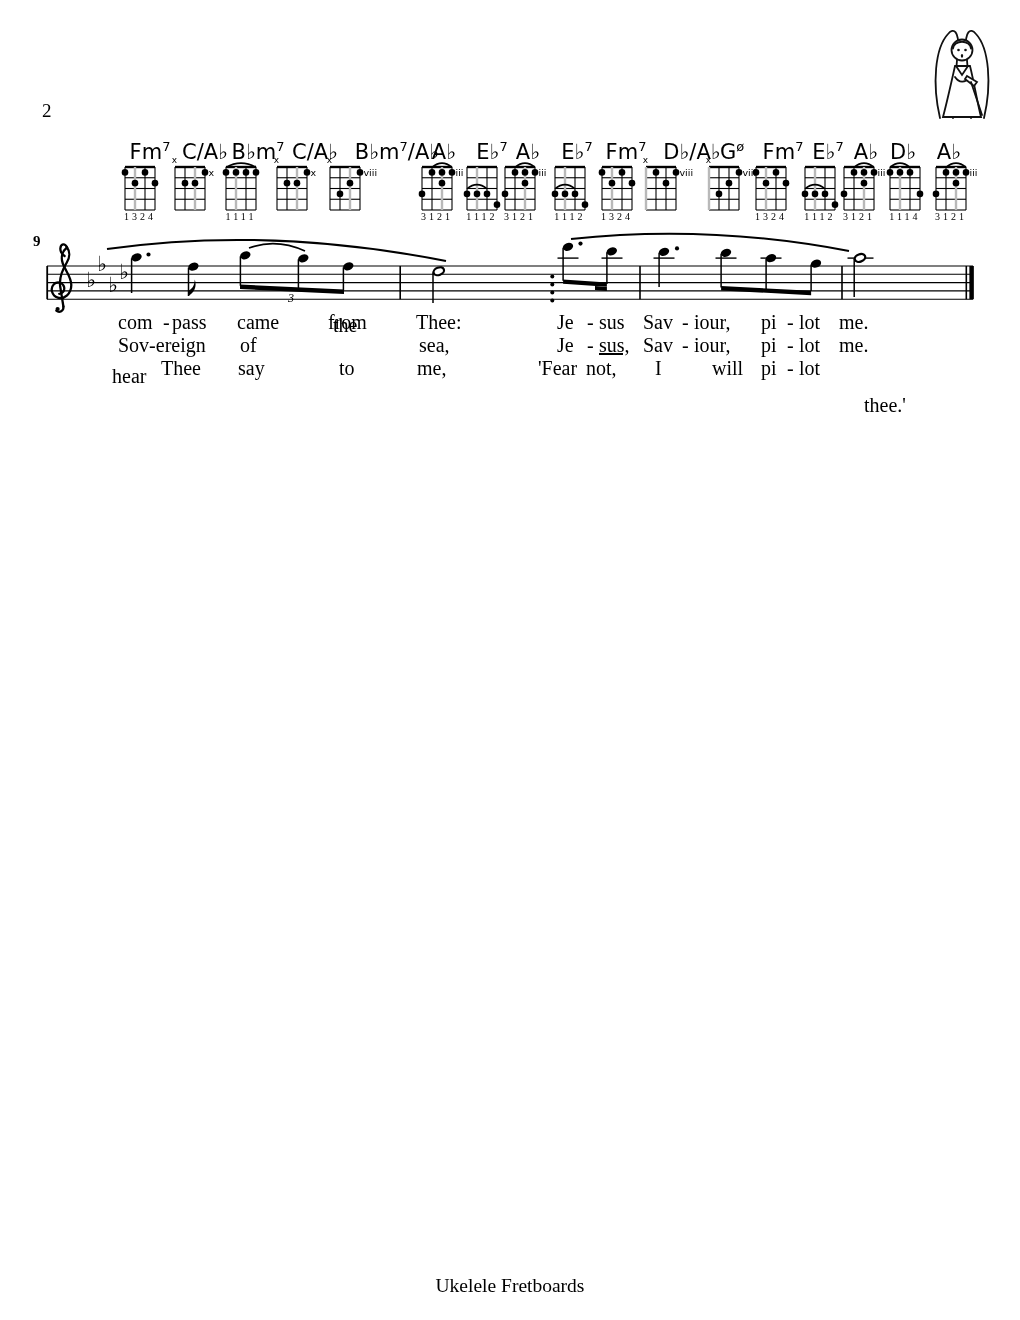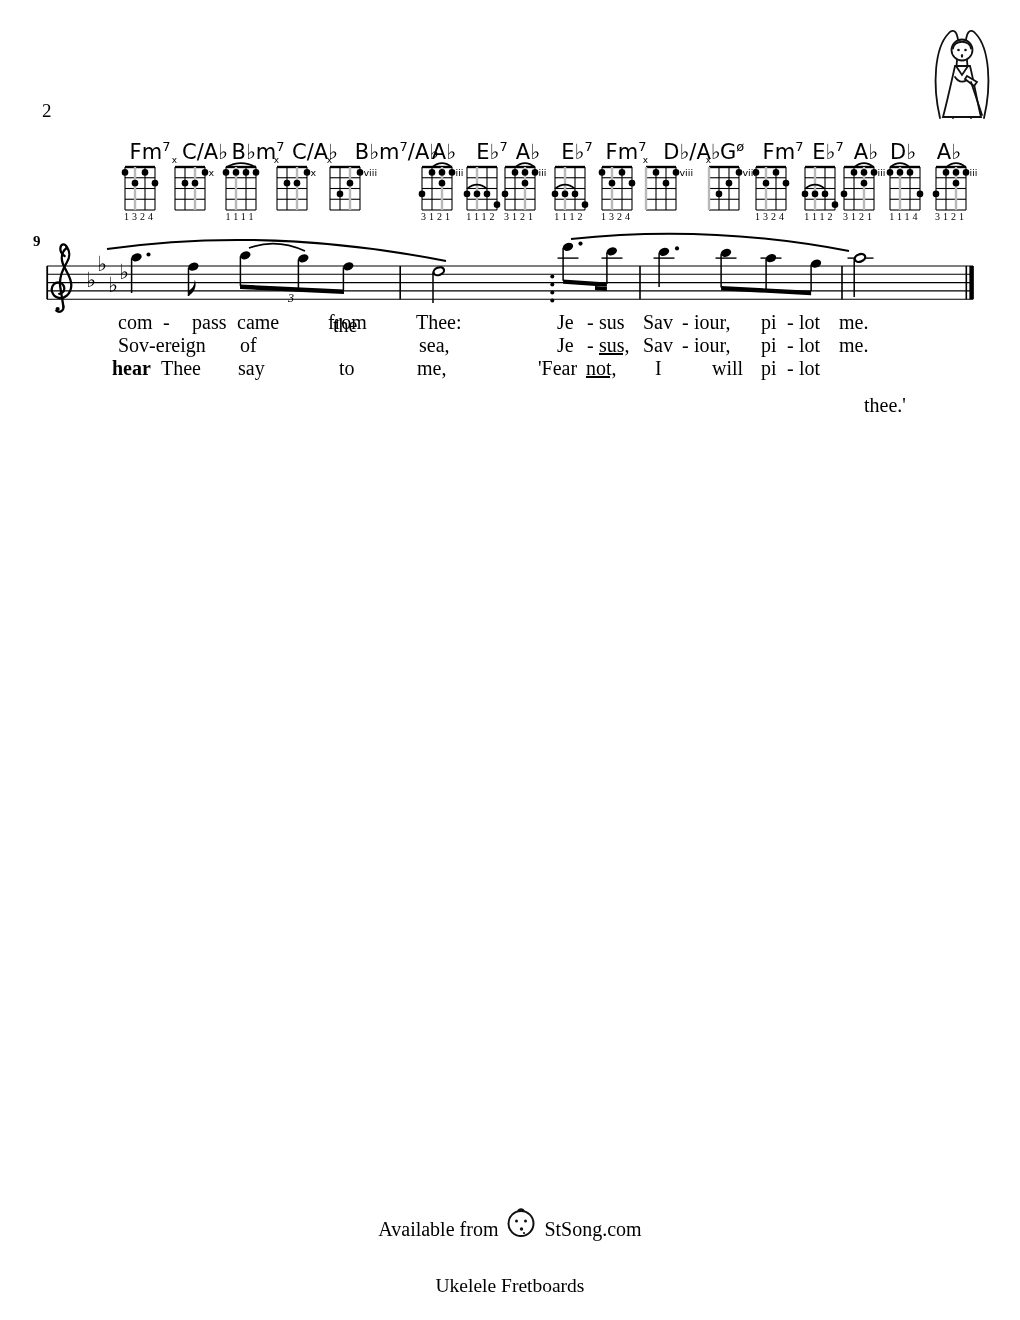--- a/index.html
+++ b/index.html
@@ -460,21 +460,21 @@
 
     <g>
       <line x1="966.3" y1="266" x2="966.3" y2="299.2" stroke="#000" stroke-width="1.6"></line>
       <line x1="971.6" y1="266" x2="971.6" y2="299.2" stroke="#000" stroke-width="4.5"></line>
     </g>
   </svg>
 
   <div id="lyrics">
       <span class="abs lyric" style="left: 118px; top: 311px;">com</span>
       <span class="abs lyric" style="left: 163px; top: 311px;">-</span>
-      <span class="abs lyric" style="left: 172px; top: 311px; margin-left: 20px;">pass</span>
+      <span class="abs lyric" style="left: 172px; top: 311px;">pass</span>
       <span class="abs lyric" style="left: 237px; top: 311px;">came</span>
       <span class="abs lyric" style="left: 328px; top: 311px;">from</span>
       <span class="abs lyric" style="left: 416px; top: 311px;">Thee:</span>
       <span class="abs lyric" style="left: 557px; top: 311px;">Je</span>
       <span class="abs lyric" style="left: 587px; top: 311px;">-</span>
       <span class="abs lyric" style="left: 599px; top: 311px;">sus</span>
       <span class="abs lyric" style="left: 643px; top: 311px;">Sav</span>
       <span class="abs lyric" style="left: 682px; top: 311px;">-</span>
       <span class="abs lyric" style="left: 694px; top: 311px;">iour,</span>
       <span class="abs lyric" style="left: 761px; top: 311px;">pi</span>
@@ -488,42 +488,30 @@
       <span class="abs lyric" style="left: 557px; top: 334px;">Je</span>
       <span class="abs lyric" style="left: 587px; top: 334px;">-</span>
       <span class="abs lyric" style="left: 599px; top: 334px; text-decoration: underline;">sus,</span>
       <span class="abs lyric" style="left: 643px; top: 334px;">Sav</span>
       <span class="abs lyric" style="left: 682px; top: 334px;">-</span>
       <span class="abs lyric" style="left: 694px; top: 334px;">iour,</span>
       <span class="abs lyric" style="left: 761px; top: 334px;">pi</span>
       <span class="abs lyric" style="left: 787px; top: 334px;">-</span>
       <span class="abs lyric" style="left: 799px; top: 334px;">lot</span>
       <span class="abs lyric" style="left: 839px; top: 334px;">me.</span>
-      <span class="abs lyric" style="left: 112px; top: 357px; font-weight: bold;">hear</span>
+      <span class="abs lyric" style="left: 112px; top: 365px;">hear</span>
       <span class="abs lyric" style="left: 161px; top: 357px;">Thee</span>
       <span class="abs lyric" style="left: 238px; top: 357px;">say</span>
       <span class="abs lyric" style="left: 339px; top: 357px;">to</span>
       <span class="abs lyric" style="left: 417px; top: 357px;">me,</span>
       <span class="abs lyric" style="left: 538px; top: 357px;">'Fear</span>
-      <span class="abs lyric" style="left: 586px; top: 357px; text-decoration: underline;">not,</span>
+      <span class="abs lyric" style="left: 586px; top: 357px;">not,</span>
       <span class="abs lyric" style="left: 655px; top: 357px;">I</span>
       <span class="abs lyric" style="left: 712px; top: 357px; text-align: right;">will</span>
       <span class="abs lyric" style="left: 761px; top: 357px;">pi</span>
       <span class="abs lyric" style="left: 787px; top: 357px;">-</span>
       <span class="abs lyric" style="left: 799px; top: 357px;">lot</span>
       <span class="abs lyric" style="left: 864px; top: 357px; margin-top: 37px;">thee.'</span>
     </div>
 
-  <div class="abs footer-line1">
-    <span class="txt">Available from</span>
-    <svg width="32" height="34" viewBox="0 0 32 34" style="margin-bottom:3px;">
-      <circle cx="16" cy="17.5" r="12.5" fill="none" stroke="#111" stroke-width="2"></circle>
-      <path d="M 13 5.5 C 14 2.5 18 2.5 19 5.5" fill="none" stroke="#111" stroke-width="1.8"></path>
-      <circle cx="11.5" cy="15" r="1.5" fill="#111"></circle>
-      <circle cx="20.5" cy="15" r="1.5" fill="#111"></circle>
-      <circle cx="16.5" cy="23" r="1.7" fill="#111"></circle>
-      <circle cx="19" cy="27" r="1.1" fill="#111"></circle>
-    </svg>
-    <span class="txt">StSong.com</span>
-  </div>
   <div class="abs footer-center" style="top:1275px;">Ukelele Fretboards</div>
 
 </div>
 
 </body></html>

